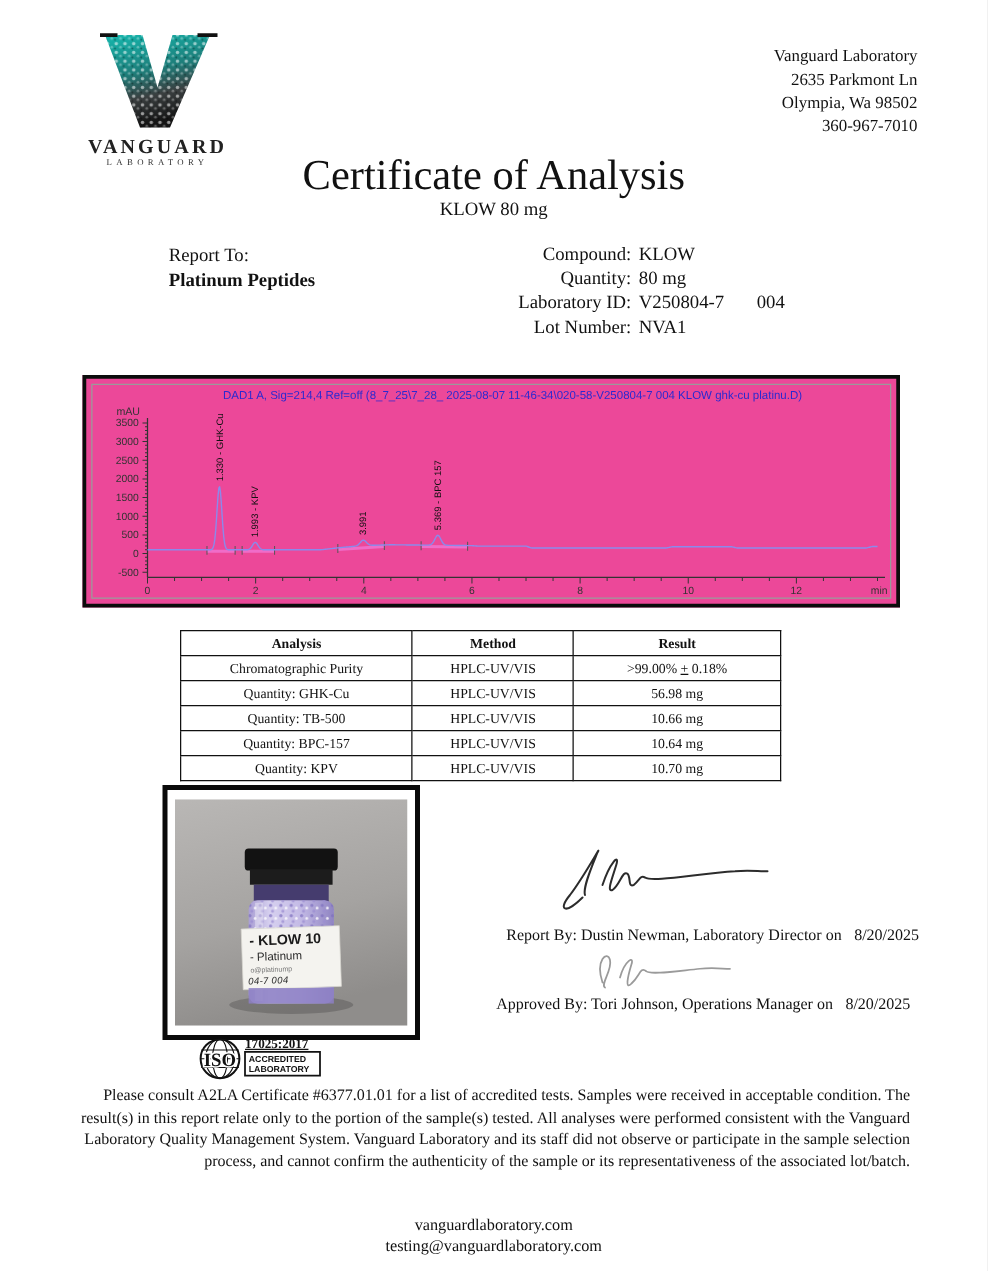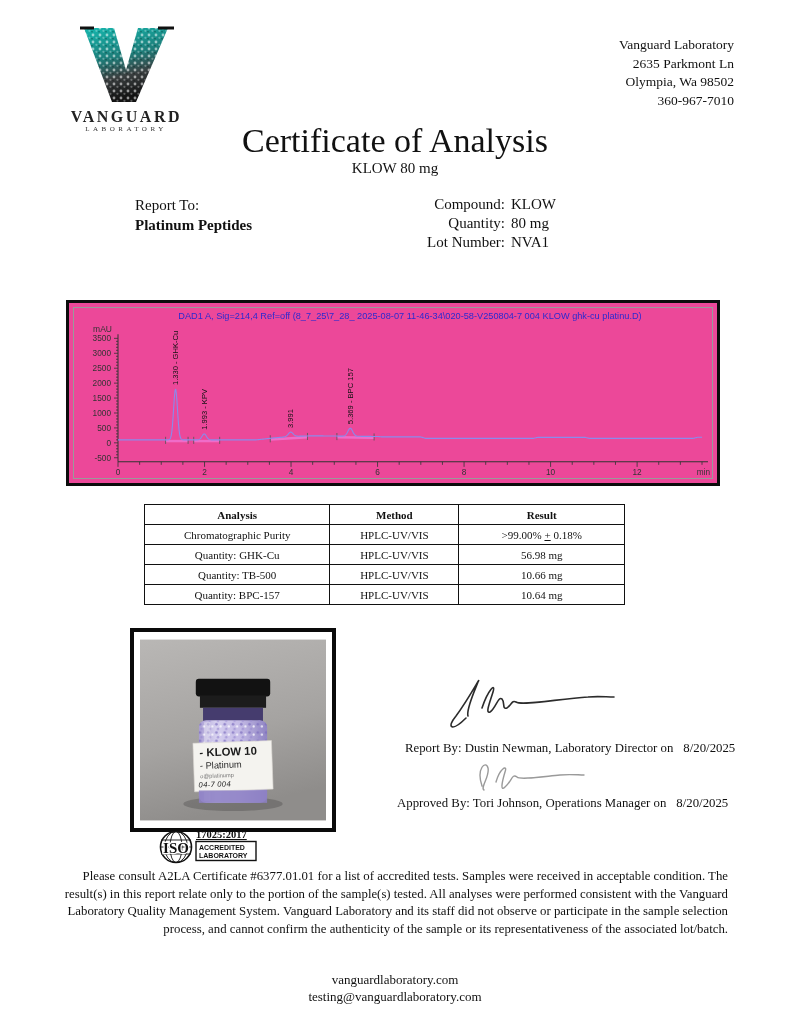--- a/index.html
+++ b/index.html
@@ -4,21 +4,21 @@
 <style>
   html,body{margin:0;padding:0;background:#e8e8e8;}
   .page{
     position:relative;width:790px;height:1024px;margin:0 auto;background:#ffffff;
     font-family:"Liberation Serif", serif;color:#111;overflow:hidden;
   }
   .abs{position:absolute;}
 
   
   .addr{right:56px;top:36px;text-align:right;font-size:13.5px;line-height:18.5px;}
-  .logo-word{font-weight:bold;font-size:16px;letter-spacing:2.5px;color:#222;text-align:right;}
+  .logo-word{font-weight:bold;font-size:16px;letter-spacing:2.5px;color:#222;text-align:center;}
   .logo-sub{font-size:7px;letter-spacing:3.5px;color:#333;text-align:center;margin-top:-1px;}
 
   .coa-title{left:0;right:0;top:122px;text-align:center;font-size:34px;}
   .coa-sub{left:0;right:0;top:160px;text-align:center;font-size:15px;}
 
   
   .report-to{left:135px;top:195px;font-size:15px;line-height:20px;}
   .report-to .client{font-weight:bold;}
   .info-rows{left:355px;top:195px;width:340px;font-size:15px;}
   .info-row{display:flex;line-height:19.2px;}
@@ -95,20 +95,25 @@
     <div class="client">Platinum Peptides</div>
   </div>
   <div class="abs info-rows">
     <div class="info-row">
       <span class="lbl">Compound:</span>
       <span class="val">KLOW</span>
     </div>
     <div class="info-row">
       <span class="lbl">Quantity:</span>
       <span class="val">80 mg</span>
+    </div>
+    <div class="info-row">
+      <span class="lbl">Laboratory ID:</span>
+      <span class="val">V250804-7</span>
+      <span class="val2">004</span>
     </div>
     <div class="info-row">
       <span class="lbl">Lot Number:</span>
       <span class="val">NVA1</span>
     </div>
   </div>
 
   <div class="abs chart-frame">
     <div class="chart-inner">
       <svg id="chromo" viewBox="0 0 638 168" preserveAspectRatio="none">
@@ -243,20 +248,25 @@
     <tr>
       <td>Quantity: TB-500</td>
       <td>HPLC-UV/VIS</td>
       <td>10.66 mg</td>
     </tr>
     <tr>
       <td>Quantity: BPC-157</td>
       <td>HPLC-UV/VIS</td>
       <td>10.64 mg</td>
     </tr>
+    <tr>
+      <td>Quantity: KPV</td>
+      <td>HPLC-UV/VIS</td>
+      <td>10.70 mg</td>
+    </tr>
   </tbody>
     </table>
 
   <div class="abs photo-frame">
     <svg viewBox="0 0 180 175">
       <defs>
         <linearGradient id="bgph" x1="0" y1="0" x2="0.25" y2="1">
           <stop offset="0" stop-color="#b9b7b5"></stop>
             <stop offset="0.6" stop-color="#a5a3a1"></stop>
             <stop offset="1" stop-color="#8f8d8b"></stop>

